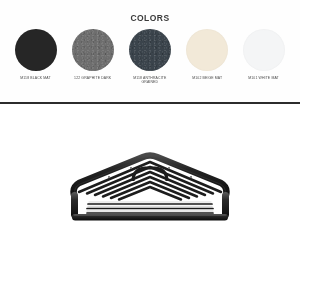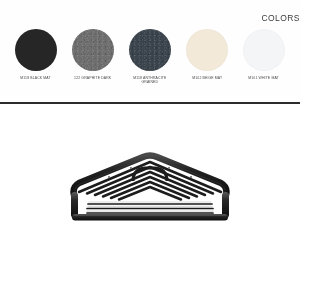--- a/index.html
+++ b/index.html
@@ -19,26 +19,26 @@
   .colors-panel {
     position: absolute;
     left: 0;
     top: 0;
     width: 300px;
     height: 103px;
     background: #fefefe;
   }
 
   .panel-title {
-    text-align: right;
+    text-align: center;
     font-size: 8.5px;
     letter-spacing: 0.45px;
     color: #3b3b3b;
     margin-top: 13px;
-    font-weight: 400;
+    font-weight: 700;
   }
 
   .swatch-row {
     display: flex;
     justify-content: space-between;
     padding: 0 12px;
     margin-top: 6px;
   }
 
   .swatch-cell {

